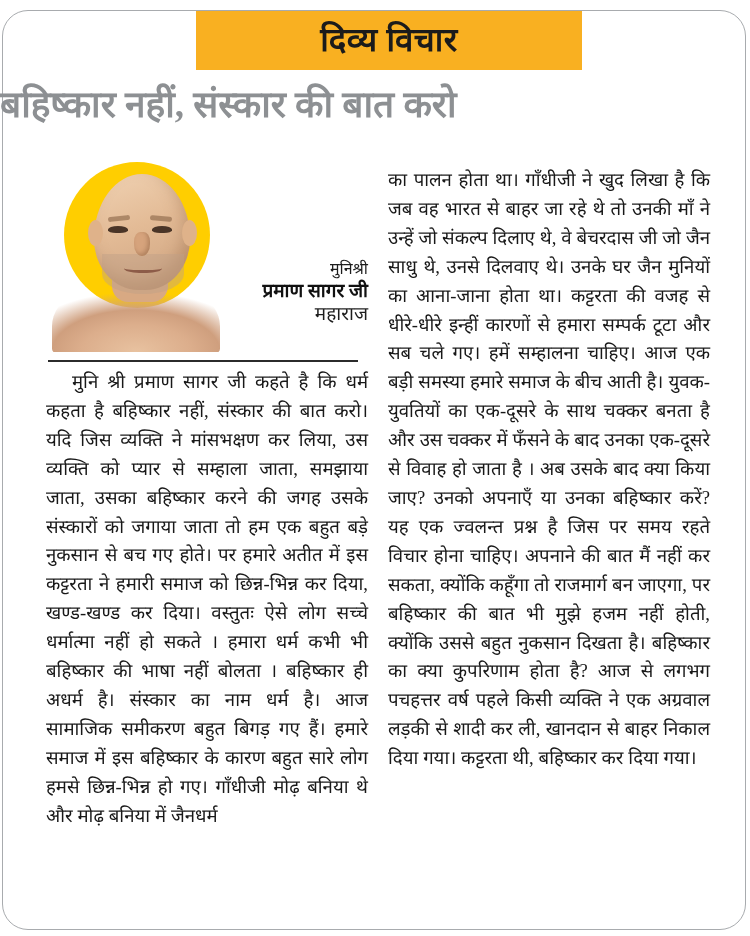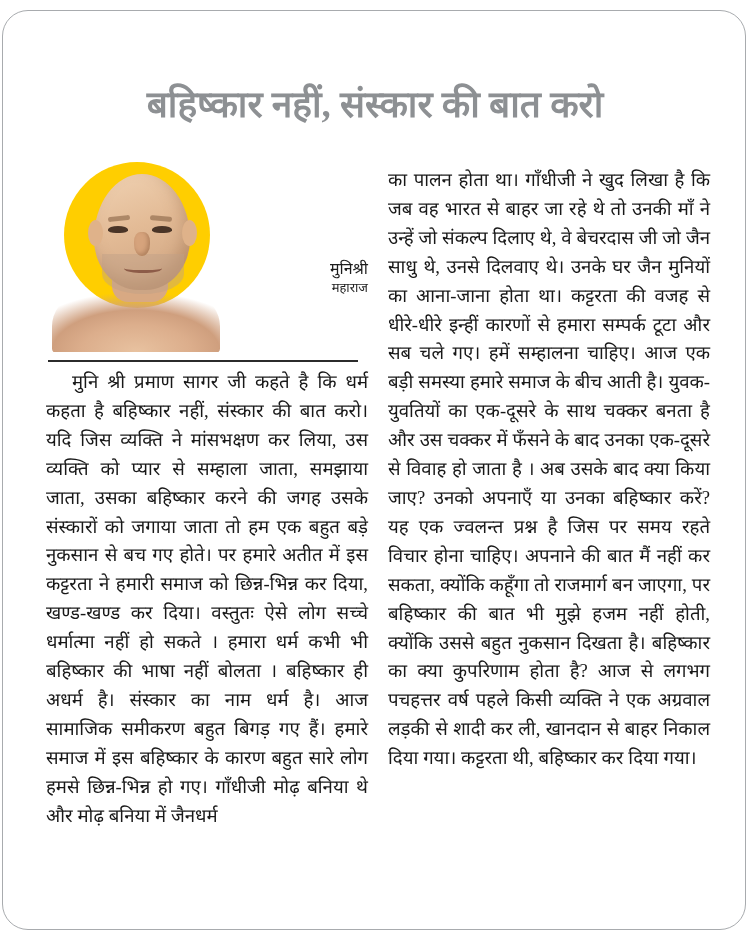--- a/index.html
+++ b/index.html
@@ -58,21 +58,20 @@
     letter-spacing: 0.5px;
     white-space: nowrap;
   }
 
   
   .headline {
     position: absolute;
     left: 0;
     top: 82px;
     width: 750px;
-    text-align: center;
     z-index: 3;
   }
   .headline-text {
     display: inline-block;
     font-family: "Liberation Serif", "DejaVu Serif", serif;
     font-weight: 700;
     font-size: 37px;
     line-height: 1.25;
     color: var(--headline-color, #8d9093);
     white-space: nowrap;
@@ -223,21 +222,21 @@
     white-space: nowrap;
   }
   .byline-name {
     font-size: 19px;
     font-weight: 700;
     color: #111111;
     white-space: nowrap;
     margin-top: 1px;
   }
   .byline-post {
-    font-size: 13px;
+    font-size: 19px;
     color: #1d1d1d;
     font-weight: 400;
     white-space: nowrap;
     margin-top: 1px;
   }
 
   .rule {
     width: 310px;
     height: 0;
     border-top: 2.2px solid #2b2b2b;
@@ -260,20 +259,23 @@
 
   .col-right .body-text { margin-top: 14px; }
 </style>
 </head>
 <body>
 
 <div id="page">
 
   <div class="frame-border"></div>
 
+  <div class="masthead">
+    <span class="masthead-title">दिव्य विचार</span>
+  </div>
 
   <div class="headline">
     <span class="headline-text">बहिष्कार नहीं, संस्कार की बात करो</span>
   </div>
 
   <div class="columns">
 
     <div class="col col-left">
 
       <div class="portrait-block">
@@ -291,20 +293,21 @@
             <div class="brow-r"></div>
             <div class="eye-l"></div>
             <div class="eye-r"></div>
             <div class="nose"></div>
             <div class="mouth"></div>
           </div>
         </div>
 
         <div class="byline">
           <div class="byline-pre">मुनिश्री</div>
+          <div class="byline-name">प्रमाण सागर जी</div>
           <div class="byline-post">महाराज</div>
         </div>
       </div>
 
       <div class="rule"></div>
 
       <div class="body-text">
         <p><span class="indent"></span><span>मुनि श्री प्रमाण सागर जी कहते है कि धर्म कहता है बहिष्कार नहीं, संस्कार की बात करो। यदि जिस व्यक्ति ने मांसभक्षण कर लिया, उस व्यक्ति को प्यार से सम्हाला जाता, समझाया जाता, उसका बहिष्कार करने की जगह उसके संस्कारों को जगाया जाता तो हम एक बहुत बड़े नुकसान से बच गए होते। पर हमारे अतीत में इस कट्टरता ने हमारी समाज को छिन्न-भिन्न कर दिया, खण्ड-खण्ड कर दिया। वस्तुतः ऐसे लोग सच्चे धर्मात्मा नहीं हो सकते । हमारा धर्म कभी भी बहिष्कार की भाषा नहीं बोलता । बहिष्कार ही अधर्म है। संस्कार का नाम धर्म है। आज सामाजिक समीकरण बहुत बिगड़ गए हैं। हमारे समाज में इस बहिष्कार के कारण बहुत सारे लोग हमसे छिन्न-भिन्न हो गए। गाँधीजी मोढ़ बनिया थे और मोढ़ बनिया में जैनधर्म</span></p>
       </div>
     </div>

